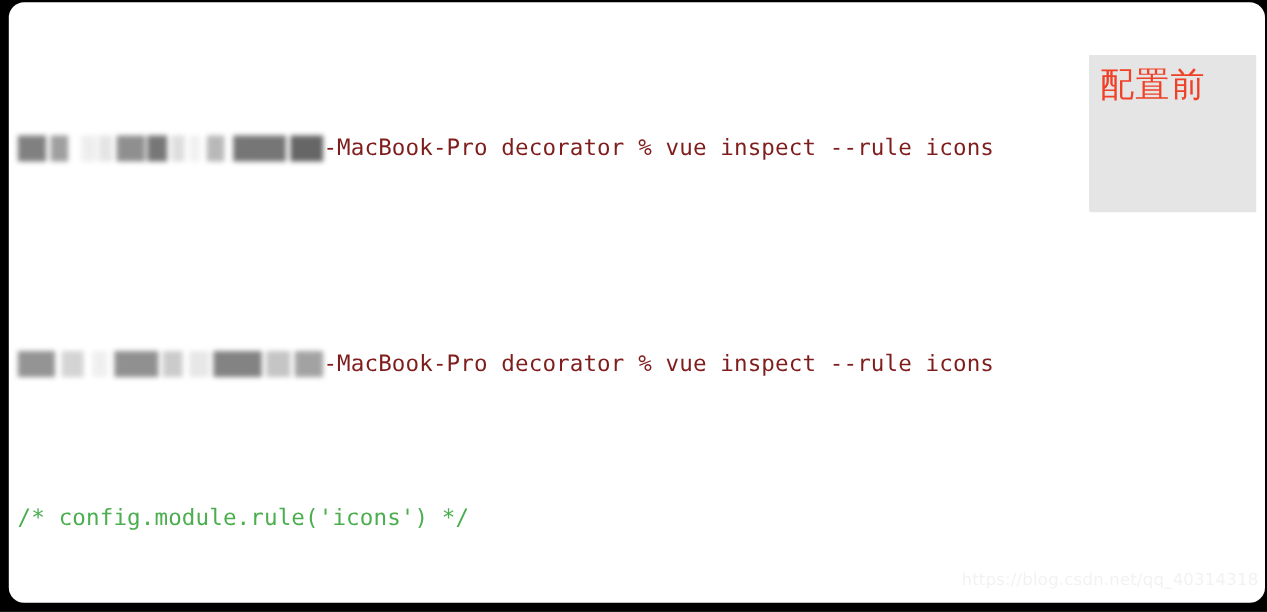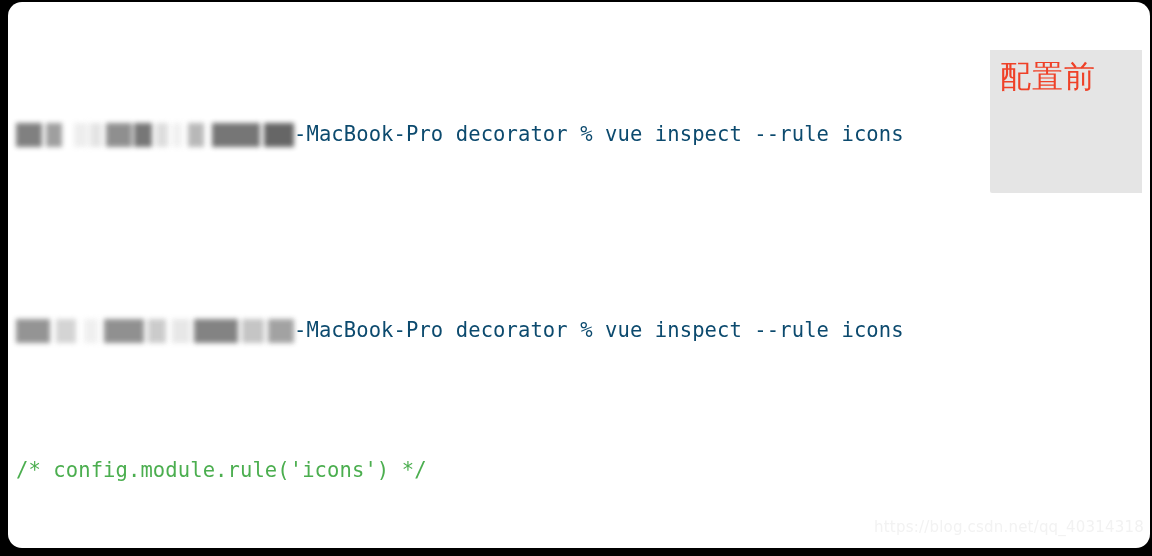--- a/index.html
+++ b/index.html
@@ -47,21 +47,21 @@
     color: #1a1a1a;
     white-space: pre;
   }
   .line {
     height: 28px;
     white-space: pre;
     padding-left: 8px;
   }
 
   
-  .tok-plain   { color: #0c4a6e; margin-top: 20px; }
+  .tok-plain   { color: #7f1d1d; margin-top: 20px; }
   .tok-comment { color: #4bae4f; }
   .tok-undef   { color: #4a3fdb; }
 
   
   .redact {
     display: inline-block;
     vertical-align: middle;
     position: relative;
     overflow: hidden;
     filter: blur(2.6px);

